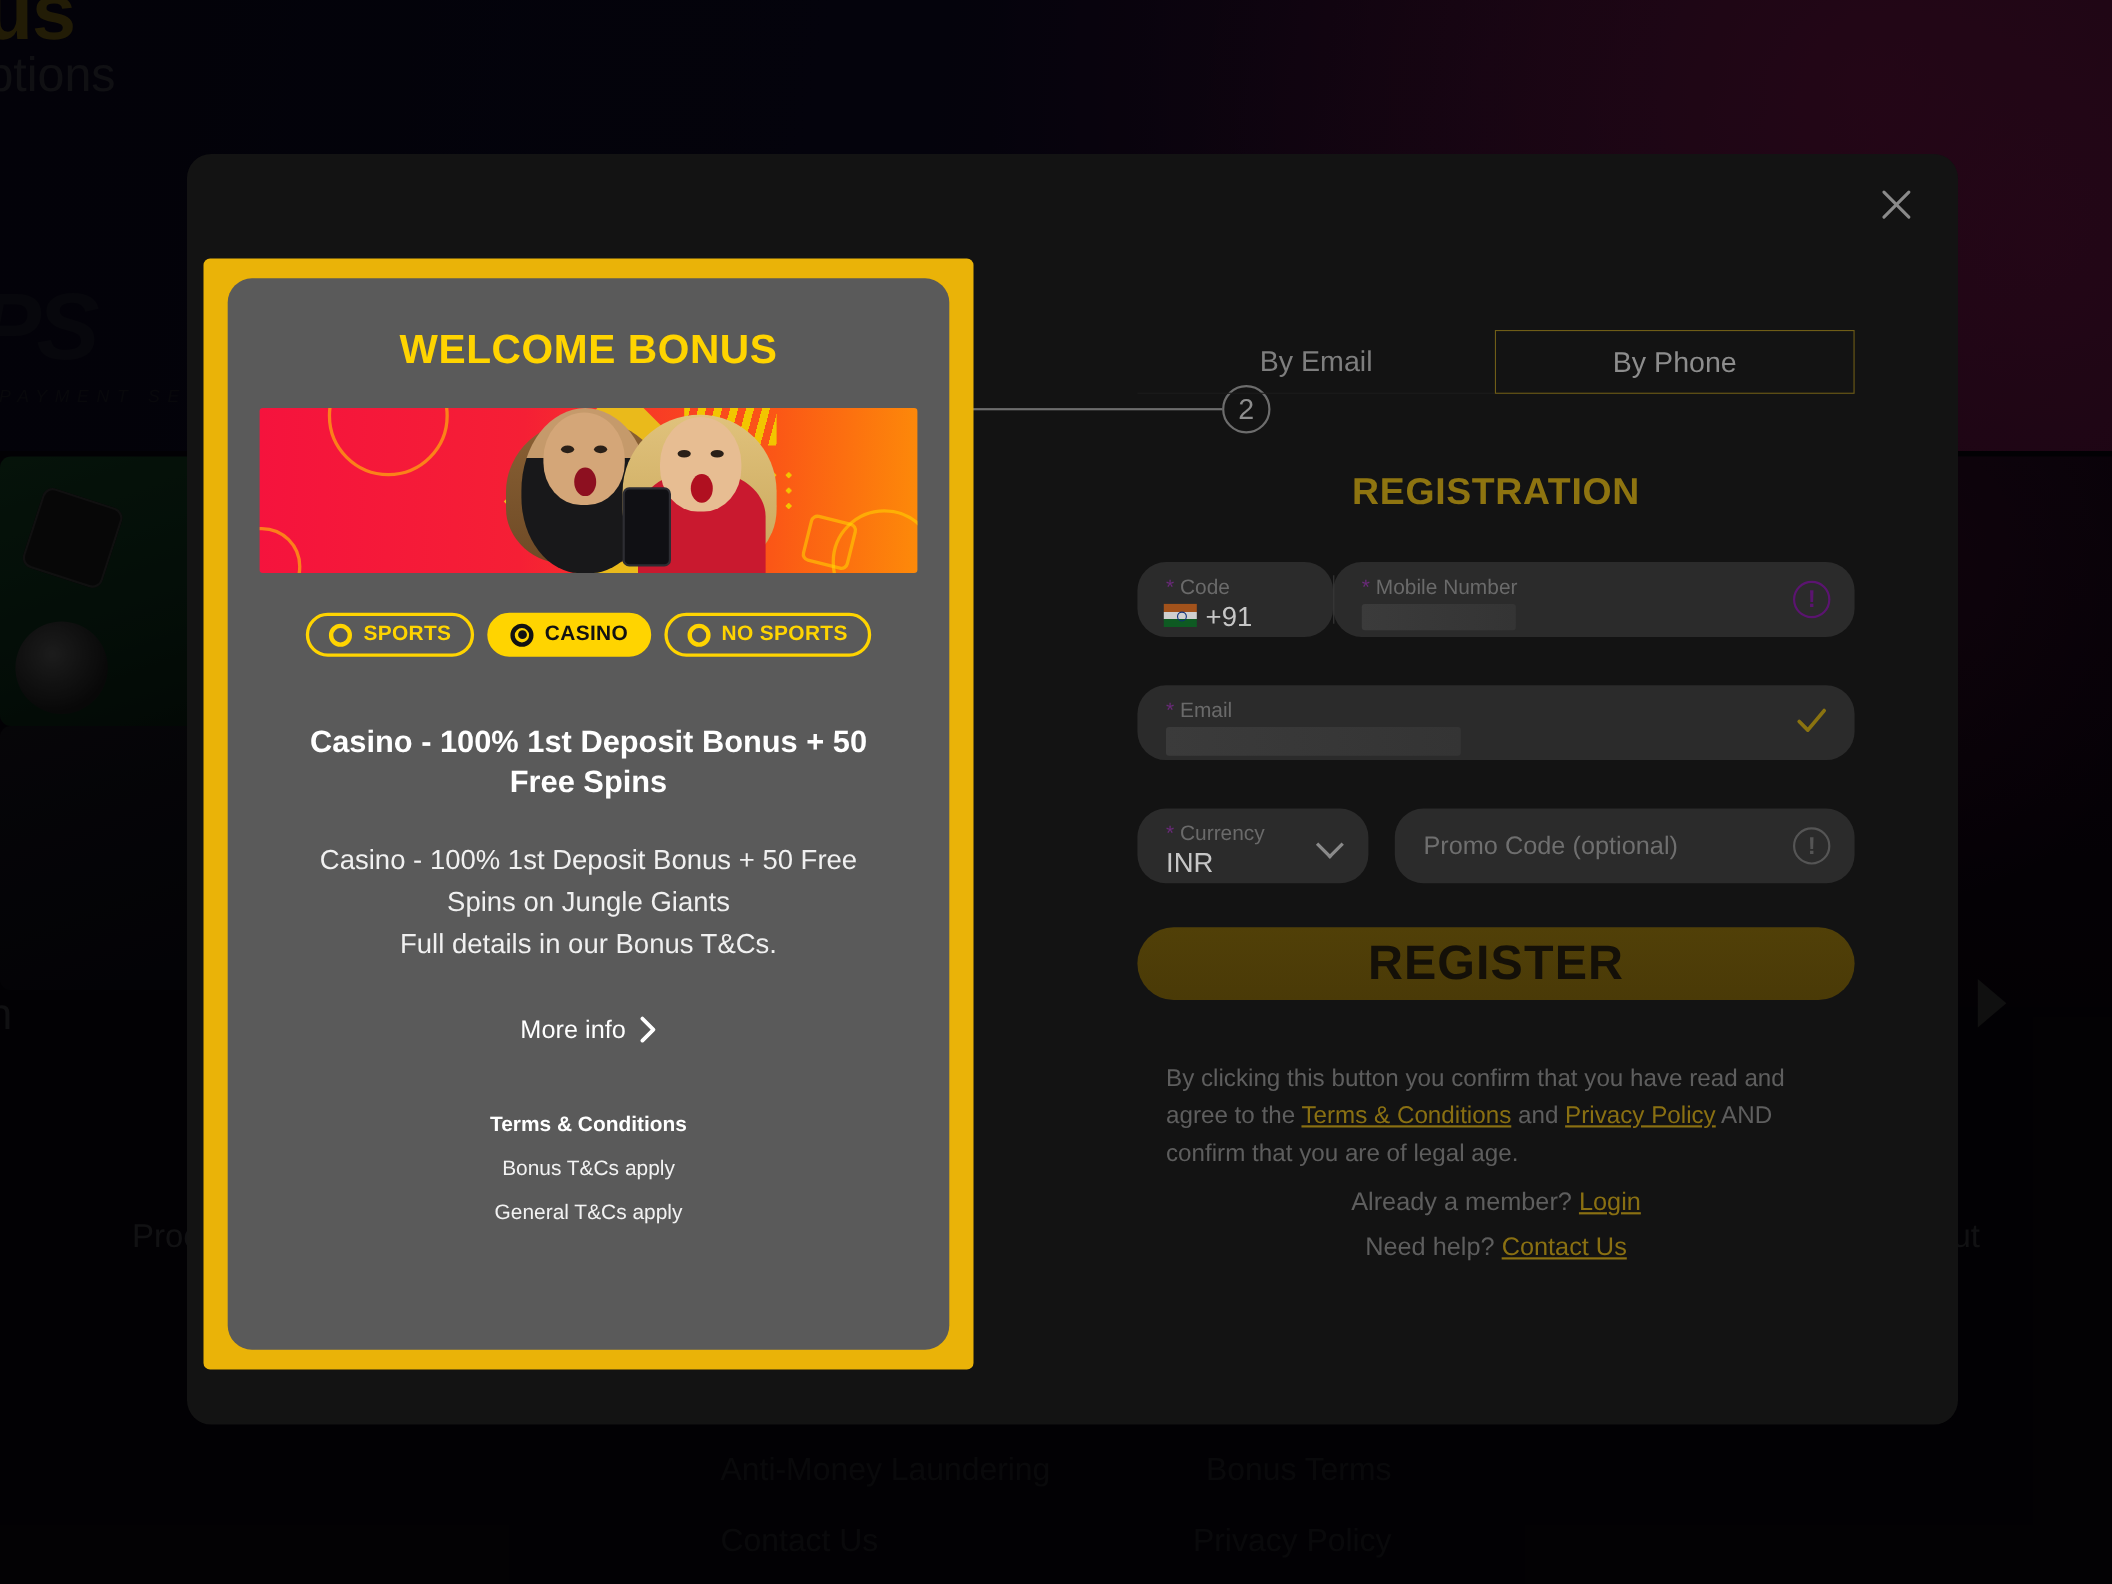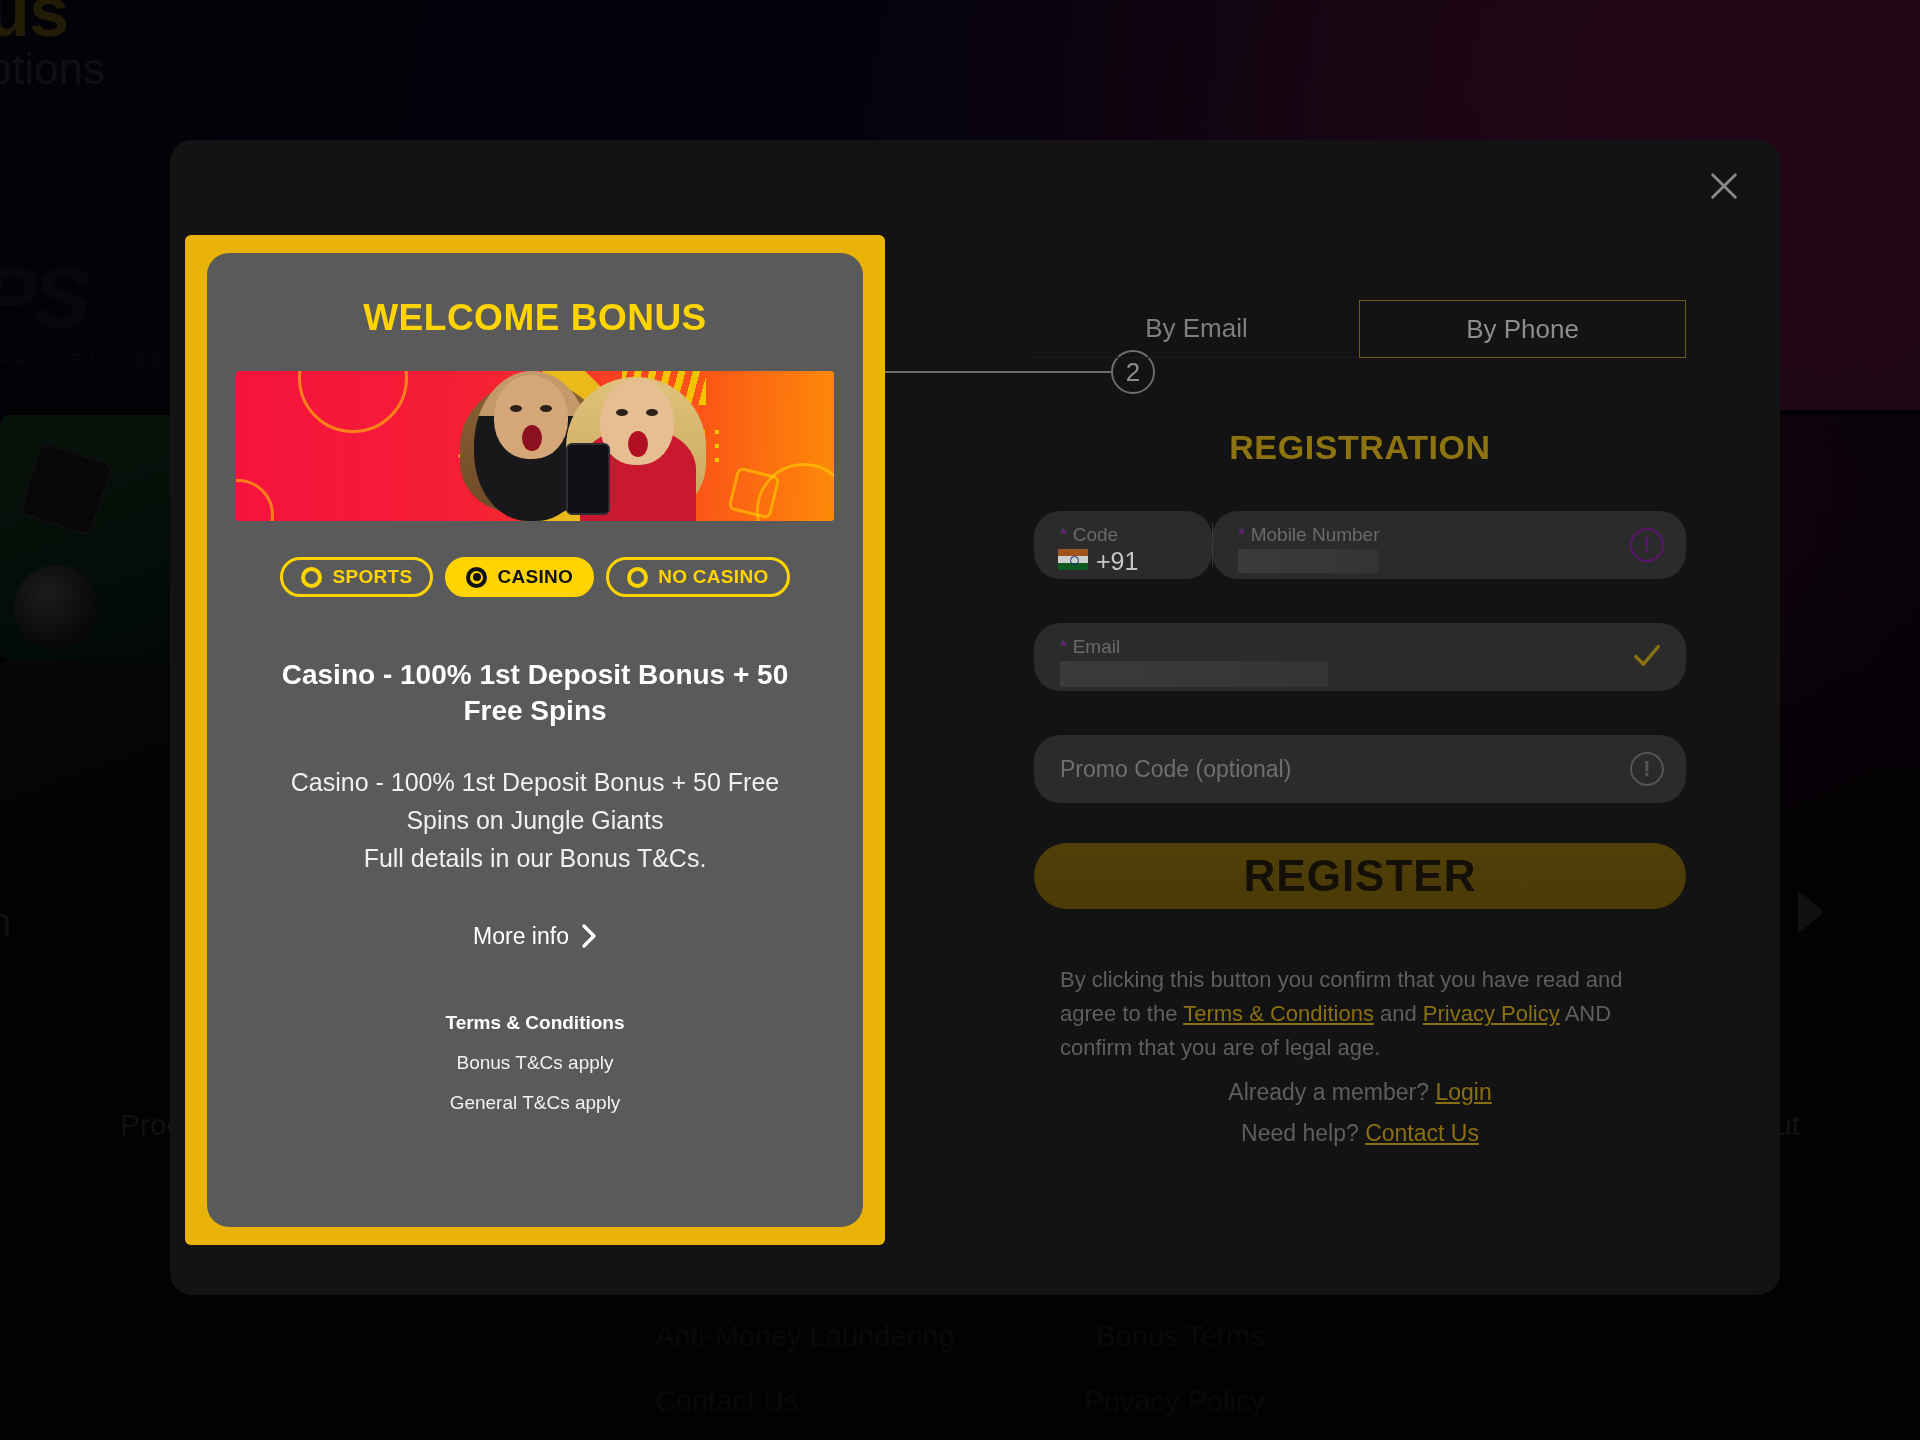--- a/index.html
+++ b/index.html
@@ -361,21 +361,21 @@
         <div class="offer selected">
           <span class="radio">
               <i></i>
             </span>
           <span>CASINO</span>
         </div>
         <div class="offer">
           <span class="radio">
               <i></i>
             </span>
-          <span>NO CASINO</span>
+          <span>NO SPORTS</span>
         </div>
       </div>
 
       <div class="bonus-h">Casino - 100% 1st Deposit Bonus + 50 Free Spins</div>
 
       <div class="bonus-p">
         <div>Casino - 100% 1st Deposit Bonus + 50 Free</div>
         <div>Spins on Jungle Giants</div>
         <div>Full details in our Bonus T&amp;Cs.</div>
       </div>
@@ -433,20 +433,28 @@
         <div class="redact" style="left:26px;top:38px;width:268px;height:26px;"></div>
         <div class="ico-right">
           <svg width="34" height="34" viewBox="0 0 24 24" fill="none" stroke="#8a7310" stroke-width="2.4" stroke-linecap="round" stroke-linejoin="round">
               <polyline points="4,13 9.5,18.5 20,6"></polyline>
             </svg>
         </div>
       </div>
     </div>
 
     <div class="field-row">
+      <div class="fld" style="width:210px;">
+        <div class="lbl">
+          <span class="req">*</span>
+          <span>Currency</span>
+        </div>
+        <div class="val">INR</div>
+        <div class="chevron-down"></div>
+      </div>
       <div class="fld" style="flex:1;">
         <div class="ph">Promo Code (optional)</div>
         <div class="ico-right">
           <div class="circle-ico ico-warn-gray">!</div>
         </div>
       </div>
     </div>
 
     <div id="register-btn">REGISTER</div>
 

